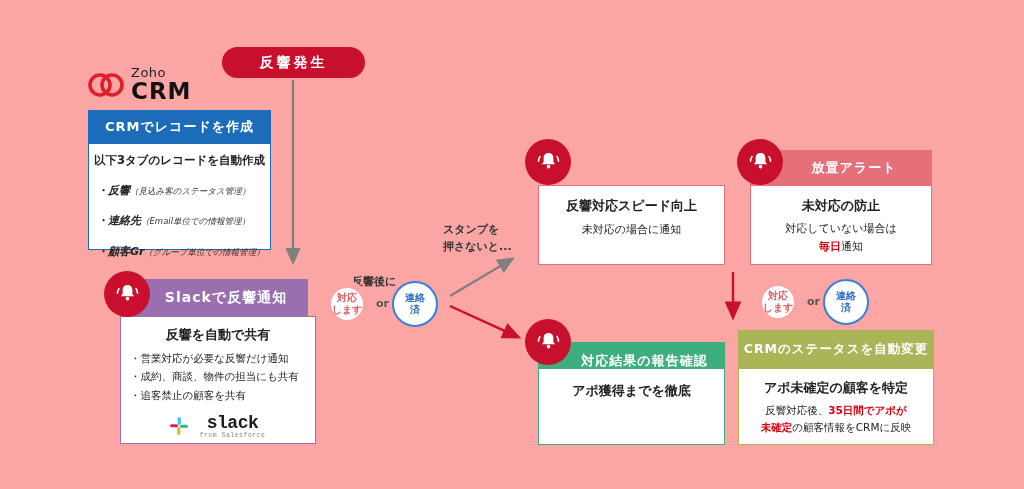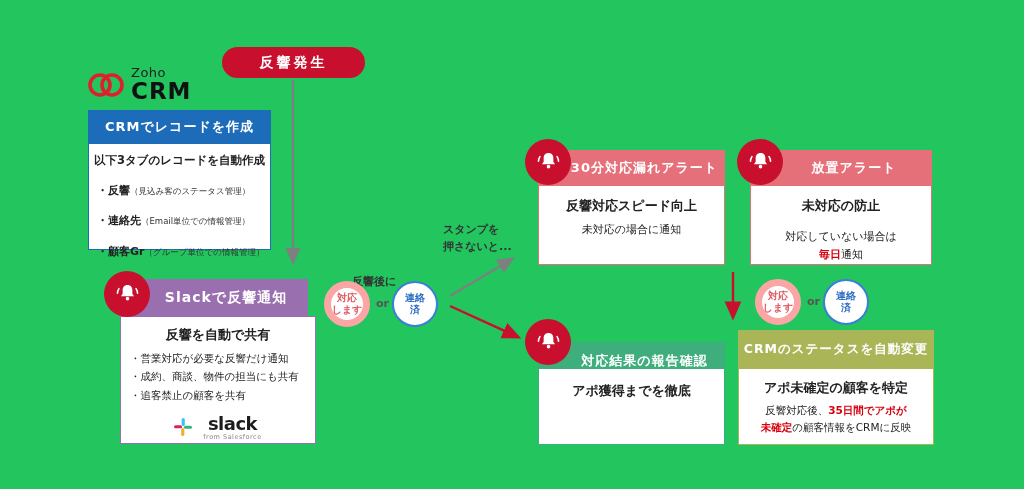--- a/index.html
+++ b/index.html
@@ -1,18 +1,18 @@
 <!DOCTYPE html>
 <html><head>
 <meta charset="utf-8">
 <style>
   * { margin:0; padding:0; box-sizing:border-box; }
   html,body { background:#ffffff; }
   .canvas {
-    position:relative; width:1024px; height:489px; background:#22c55e;
+    position:relative; width:1024px; height:489px; background:#fca5a5;
     font-family:"DejaVu Sans","Liberation Sans",sans-serif; color:#222;
     overflow:hidden;
   }
   .abs { position:absolute; }
   .overlay { position:absolute; left:0; top:0; z-index:1; pointer-events:none; }
   .badge {
     background:#c8102e; color:#fff; font-weight:bold; font-size:14px;
     border-radius:16px; display:flex; align-items:center; justify-content:center;
     letter-spacing:3px; z-index:2;
   }
@@ -37,21 +37,21 @@
   .red-text { color:#d7000f; font-weight:bold; }
   .or-label { font-size:11px; font-weight:bold; color:#555; z-index:2; }
   .note { font-size:11px; font-weight:bold; color:#333; line-height:1.5; z-index:2; }
   .zoho { display:flex; align-items:center; gap:5px; z-index:2; }
   .zoho-brand { font-size:13px; color:#222; letter-spacing:0.5px; line-height:1; }
   .zoho-product { font-size:23px; font-weight:bold; color:#111; line-height:1.05; letter-spacing:1px; }
   .crm-item { line-height:1.9; white-space:nowrap; }
   .crm-name { font-size:11px; font-weight:bold; }
   .crm-desc { font-size:8.5px; color:#333; }
   .slack-item { font-size:10.5px; line-height:1.75; white-space:nowrap; text-align:left; }
-  .slack-row { display:flex; align-items:center; justify-content:center; gap:11px; margin-top:9px; }
+  .slack-row { display:flex; align-items:center; justify-content:center; gap:11px; margin-top:9px;font-family:Liberation Mono, monospace; }
   .slack-word { font-size:18px; font-weight:bold; color:#1d1c1d; letter-spacing:-0.5px; }
   .slack-sub { font-size:6.5px; color:#888; margin-top:-1px; letter-spacing:0.5px; }
   .body-title { font-size:13px; font-weight:bold; }
   .body-line { font-size:11px; line-height:1.6; }
 </style>
 </head>
 <body>
 
 <div class="canvas">
 
@@ -79,21 +79,21 @@
       <div class="zoho-brand">Zoho</div>
       <div class="zoho-product">CRM</div>
     </div>
   </div>
 
   <div class="abs box-header" style="left:88px; top:110px; width:183px; height:33px; background:#1c6cba; font-size:13px;">CRMでレコードを作成</div>
 
   <div class="abs badge" style="left:222px; top:47px; width:143px; height:31px;">反響発生</div>
   <div class="box-body" style="left:88px; top:143px; width:183px; height:107px; border:1px solid #1c6cba; padding-top:9px;">
     <div style="font-size:11.5px; font-weight:bold;">以下3タブのレコードを自動作成</div>
-    <div style="text-align:left; margin:6px 0 0 8px;">
+    <div style="text-align:left; margin:6px 0 0 8px;font-style:italic;">
       <div class="crm-item">
         <span class="crm-name">・反響</span><span class="crm-desc">（見込み客のステータス管理）</span>
       </div>
       <div class="crm-item">
         <span class="crm-name">・連絡先</span><span class="crm-desc">（Email単位での情報管理）</span>
       </div>
       <div class="crm-item">
         <span class="crm-name">・顧客Gr</span><span class="crm-desc">（グループ単位での情報管理）</span>
       </div>
     </div>
@@ -145,40 +145,39 @@
   </div>
 
   <div class="bell" style="left:525px; top:139px;">
     <svg viewBox="0 0 24 24" width="27" height="27">
       <path d="M12 3.5c-2.8 0-4.3 1.9-4.3 4.6v3.2l-1.5 2.2h11.6l-1.5-2.2V8.1c0-2.7-1.5-4.6-4.3-4.6z" fill="#fff"></path>
       <circle cx="12" cy="15.7" r="1.6" fill="#fff"></circle>
       <path d="M4.4 6.8a7.5 7.5 0 0 0-1.3 4" stroke="#fff" stroke-width="1.4" fill="none" stroke-linecap="round"></path>
       <path d="M19.6 6.8a7.5 7.5 0 0 1 1.3 4" stroke="#fff" stroke-width="1.4" fill="none" stroke-linecap="round"></path>
     </svg>
   </div>
-  <div class="abs box-header" style="left:538px; top:150px; width:187px; height:35px; background:#e5707a; font-size:13px; padding-left:26px;">30分対応漏れアラート</div>
   <div class="box-body" style="left:538px; top:185px; width:187px; height:80px; border:1px solid #e5707a; padding-top:11px;">
     <div class="body-title">反響対応スピード向上</div>
     <div class="body-line" style="margin-top:6px;">
       <div>未対応の場合に通知</div>
     </div>
   </div>
 
   <div class="bell" style="left:737px; top:139px;">
     <svg viewBox="0 0 24 24" width="27" height="27">
       <path d="M12 3.5c-2.8 0-4.3 1.9-4.3 4.6v3.2l-1.5 2.2h11.6l-1.5-2.2V8.1c0-2.7-1.5-4.6-4.3-4.6z" fill="#fff"></path>
       <circle cx="12" cy="15.7" r="1.6" fill="#fff"></circle>
       <path d="M4.4 6.8a7.5 7.5 0 0 0-1.3 4" stroke="#fff" stroke-width="1.4" fill="none" stroke-linecap="round"></path>
       <path d="M19.6 6.8a7.5 7.5 0 0 1 1.3 4" stroke="#fff" stroke-width="1.4" fill="none" stroke-linecap="round"></path>
     </svg>
   </div>
   <div class="abs box-header" style="left:750px; top:150px; width:182px; height:35px; background:#e5707a; font-size:13px; padding-left:26px;">放置アラート</div>
   <div class="box-body" style="left:750px; top:185px; width:182px; height:80px; border:1px solid #e5707a; padding-top:11px;">
     <div class="body-title">未対応の防止</div>
-    <div class="body-line" style="margin-top:13px;">
+    <div class="body-line" style="margin-top:5px;">
       <div>対応していない場合は</div>
       <div><span class="red-text">毎日</span><span>通知</span></div>
     </div>
   </div>
 
   <div class="stamp red" style="left:755px; top:279px;">
     <span>対応</span>
     <span>します</span>
   </div>
   <div class="abs or-label" style="left:807px; top:295px;">or</div>

